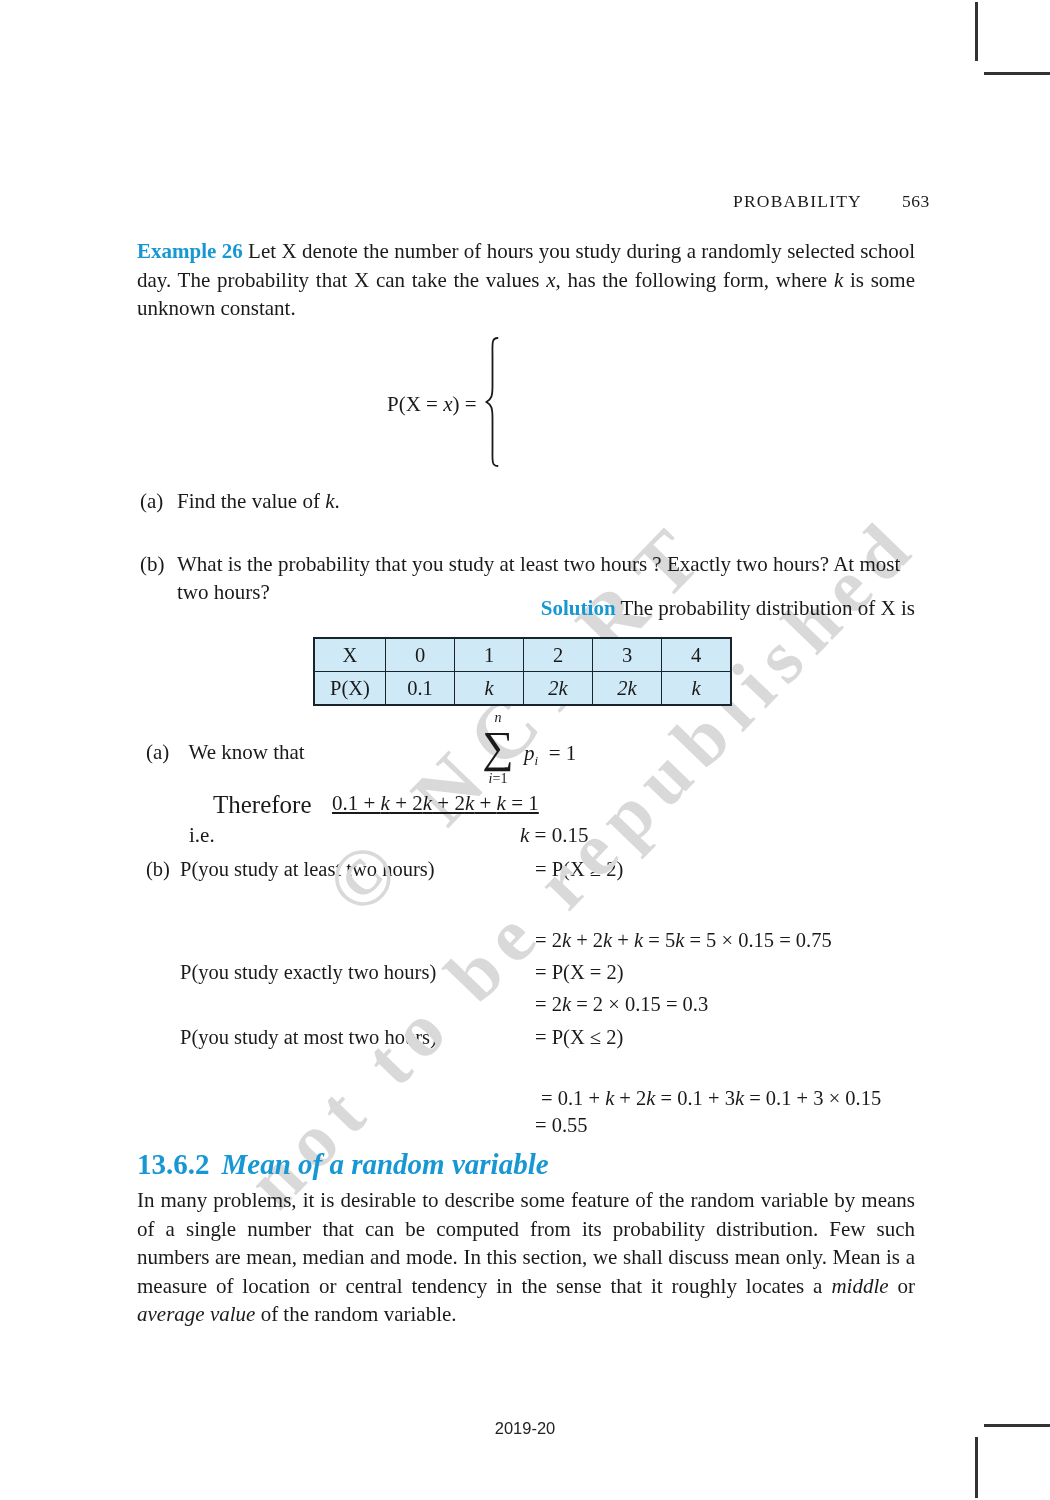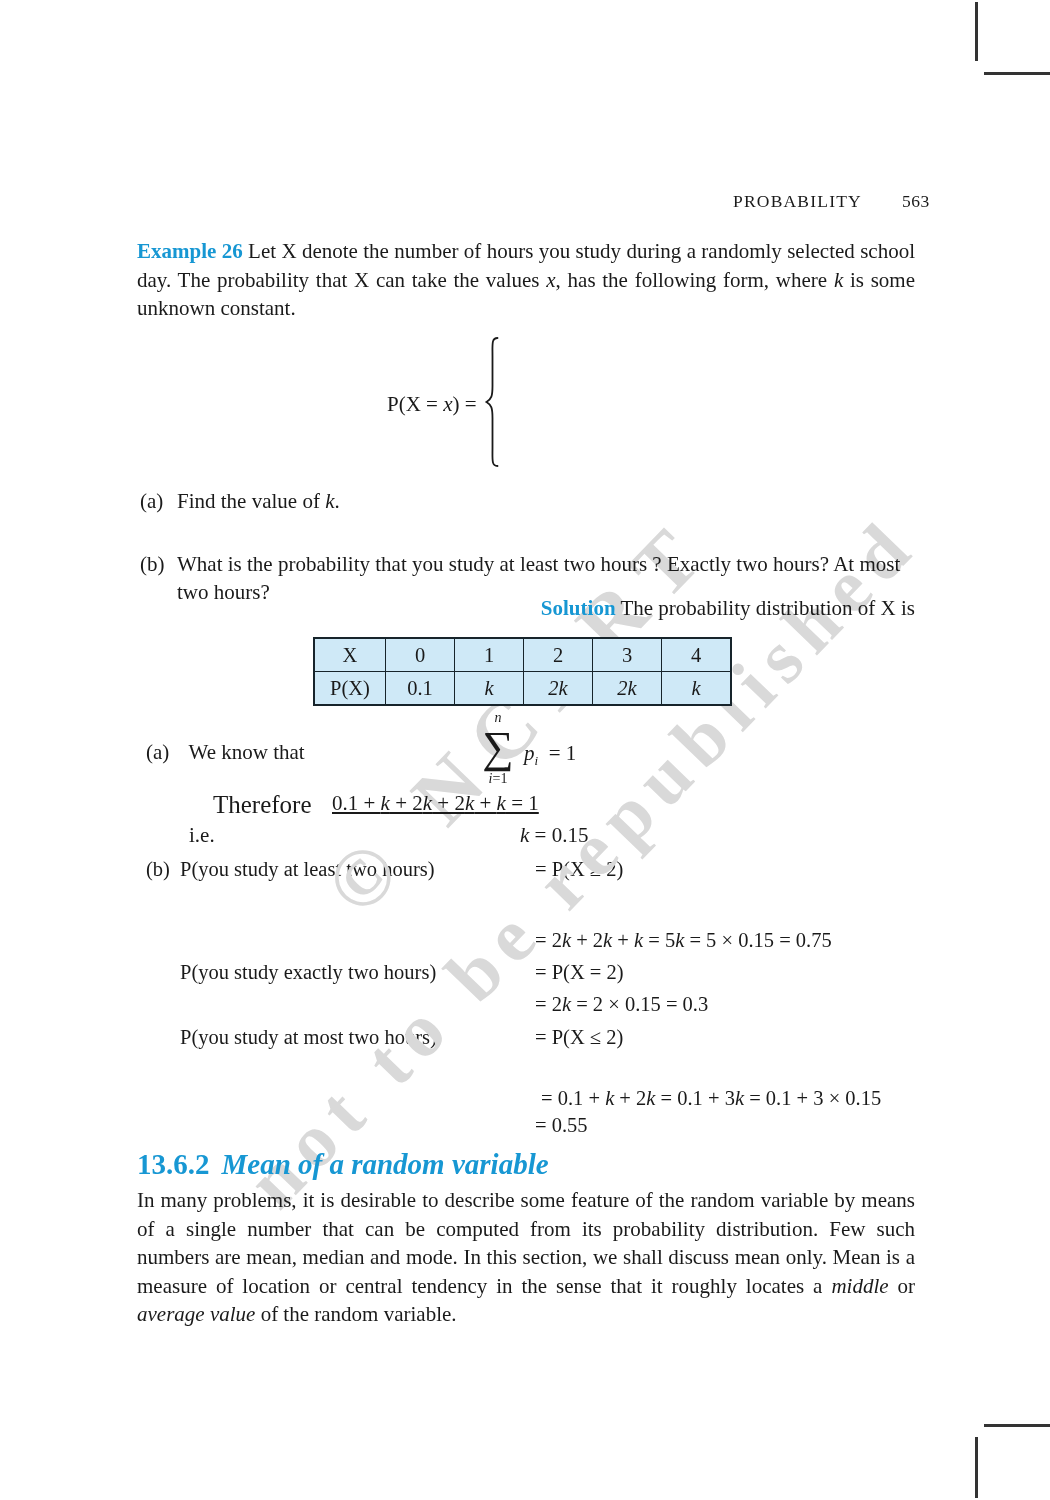--- a/index.html
+++ b/index.html
@@ -180,14 +180,15 @@
   <div class="brow" style="top:1114px;">
     <span class="beq">= 0.55</span>
   </div>
 
   <div class="abs sechead accent">
     <span class="num">13.6.2</span><span class="ttl">Mean of a random variable</span>
   </div>
 
   <div class="abs para" style="left:137px; top:1186px; width:778px;">In many problems, it is desirable to describe some feature of the random variable by means of a single number that can be computed from its probability distribution. Few such numbers are mean, median and mode. In this section, we shall discuss mean only. Mean is a measure of location or central tendency in the sense that it roughly locates a <i>middle</i> or <i>average value</i> of the random variable.</div>
 
+  <div class="abs footer">2019-20</div>
 
 </div>
 
 </body></html>

